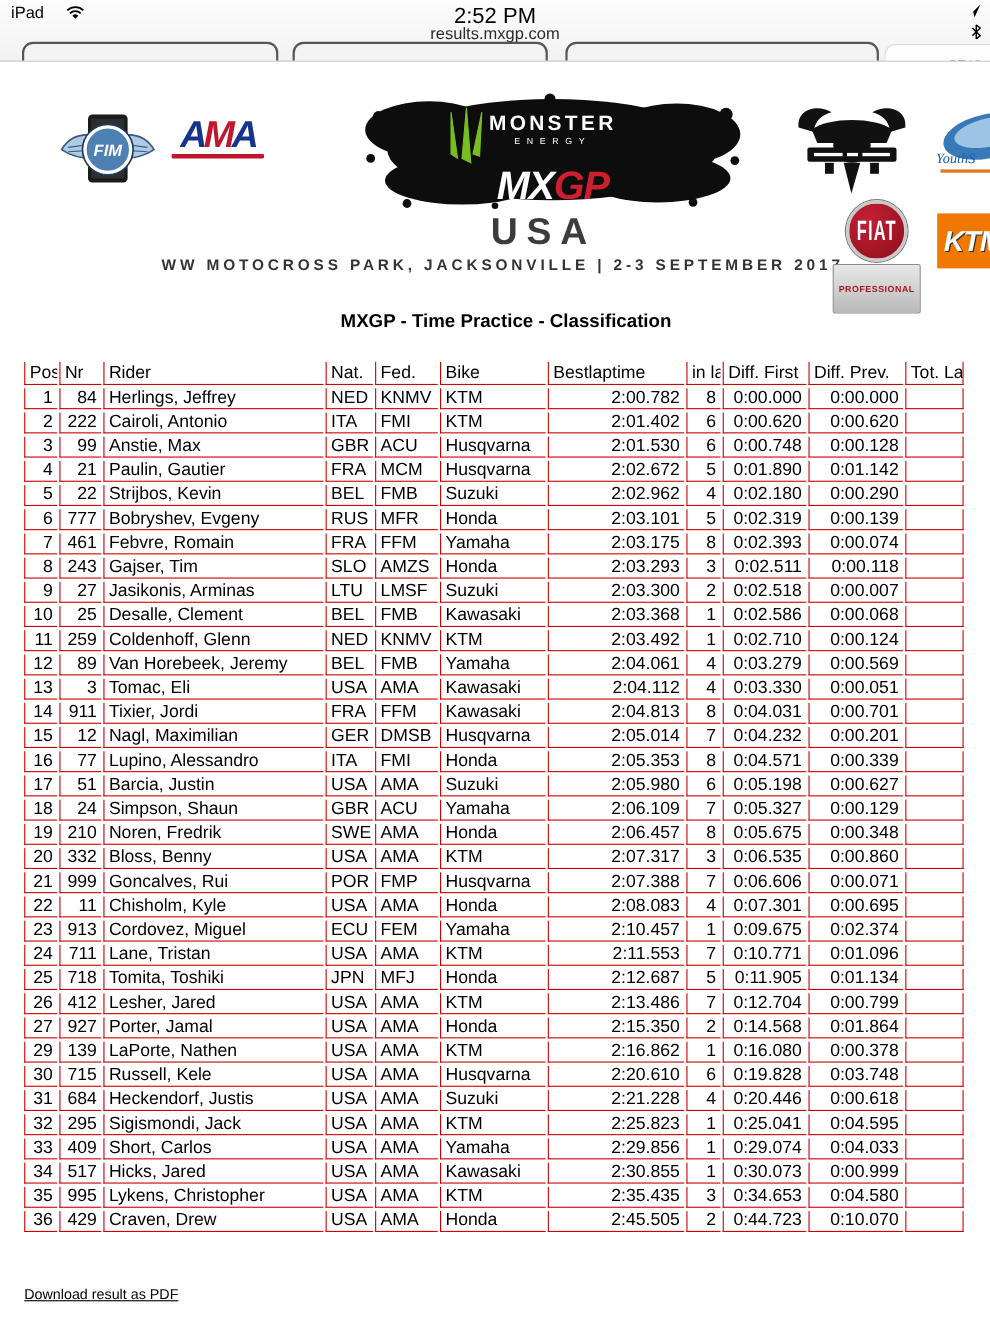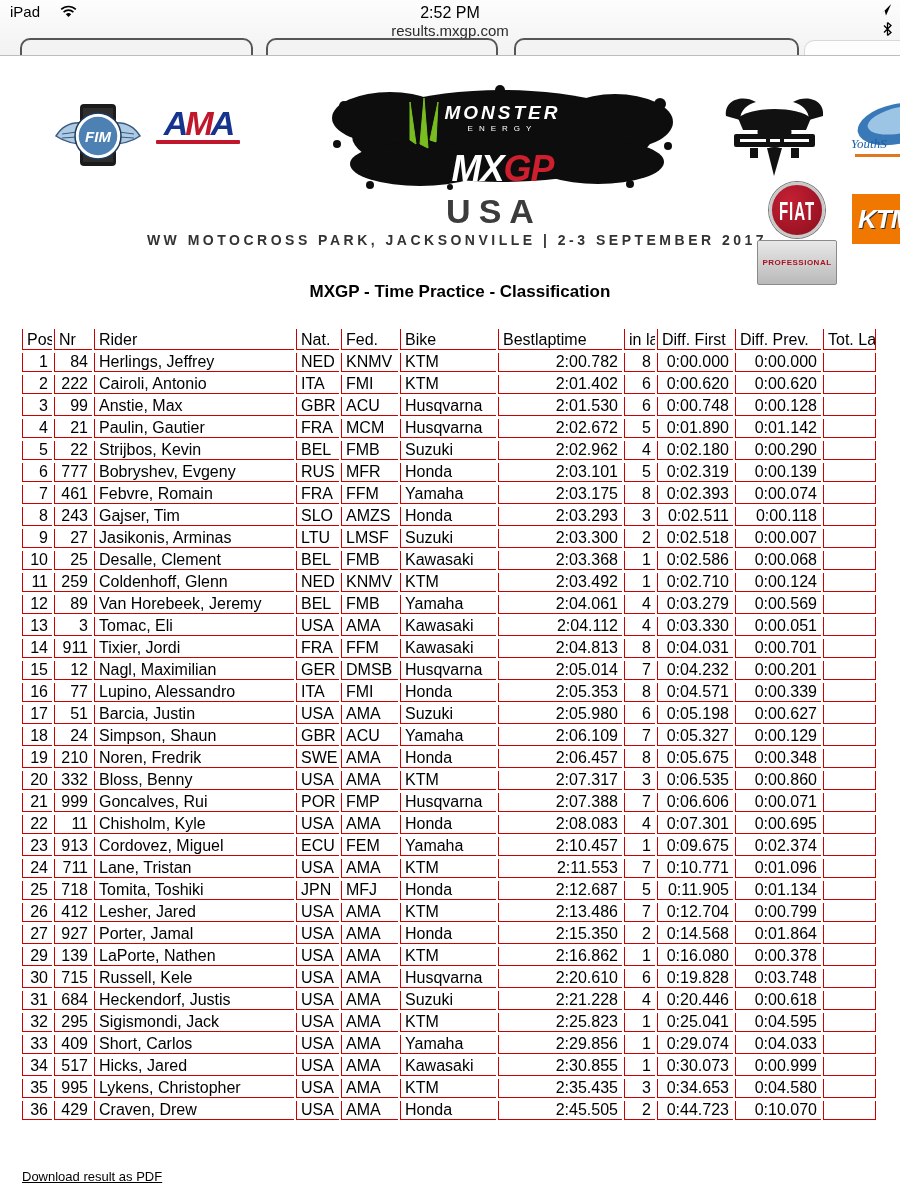--- a/index.html
+++ b/index.html
@@ -12,21 +12,21 @@
 
   
   .chrome {
     position:absolute; left:0; top:0; width:900px; height:56px;
     background:linear-gradient(#fdfdfd,#f2f2f2);
     border-bottom:1px solid #bdbdbd;
     overflow:hidden; z-index:5;
   }
   .statusbar { position:absolute; left:0; top:0; width:100%; height:22px; font-size:15px; }
   .sb-left { position:absolute; left:10px; top:3px; display:flex; align-items:center; gap:20px; }
-  .sb-time { position:absolute; left:0; top:4px; width:100%; text-align:center; font-size:16px; color:#000; }
+  .sb-time { position:absolute; left:0; top:4px; width:100%; text-align:center; font-size:20px; color:#000; }
   .sb-right { position:absolute; right:8px; top:3px; display:flex; align-items:flex-end; gap:6px;flex-direction:column; }
   .batt-body { display:inline-block; width:22px; height:10px; border:1px solid #9a9a9a; border-radius:2.5px; position:relative; }
   .batt-fill { position:absolute; left:1px; top:1px; bottom:1px; width:50%; background:#000; border-radius:1px; }
   .batt-nub { display:inline-block; width:2px; height:4px; background:#9a9a9a; border-radius:0 1px 1px 0; margin-left:1px; }
   .urlbar { position:absolute; left:0; top:22px; width:100%; text-align:center; font-size:15px; color:#2b2b2b; }
   .tab {
     position:absolute; top:38px; height:40px;
     border:2px solid #565656; border-radius:10px; background:#f3f3f3;
   }
   .tab1 { left:20px;  width:233px; }
@@ -45,21 +45,21 @@
   .logo { position:absolute; }
   .fim-logo  { left:52px;  top:42px; }
   .ama-logo  { left:156px; top:52px; width:84px; text-align:center; }
   .ama-text { font-style:italic; font-weight:900; font-size:34px; letter-spacing:-3px; color:#16338e; line-height:30px; }
   .ama-text .m { color:#c1172c; }
   .ama-bar { height:4px; background:#c1172c; margin-top:2px; border-radius:1px; }
 
   .monster { left:330px; top:28px; width:345px; height:110px; }
   .monster svg { position:absolute; left:0; top:0; }
   .monster .txt { position:absolute; width:100%; text-align:center; color:#fff; }
-  .m-line1 { top:18px; font-weight:bold; font-size:19px; letter-spacing:3px;font-style:italic; }
+  .m-line1 { top:18px; font-weight:bold; font-size:19px; letter-spacing:3px; }
   .m-line2 { top:40px; font-size:8px; letter-spacing:6px; color:#8f9a8f; }
   .m-line3 { top:52px; font-style:italic; font-weight:900; font-size:36px; letter-spacing:-1px;margin-top:12px; }
   .m-line3 .gp { color:#cf1f2e; }
 
   .skull-logo { left:722px; top:34px; }
   .ys-logo { left:845px; top:40px; width:55px; height:80px; overflow:visible; }
 
   .usa-line { position:absolute; left:44px; top:136px; width:900px; text-align:center;
               font-size:34px; font-weight:bold; letter-spacing:8px; color:#3c3c3c; }
   .event-line { position:absolute; left:7px; top:176px; width:900px; text-align:center;

